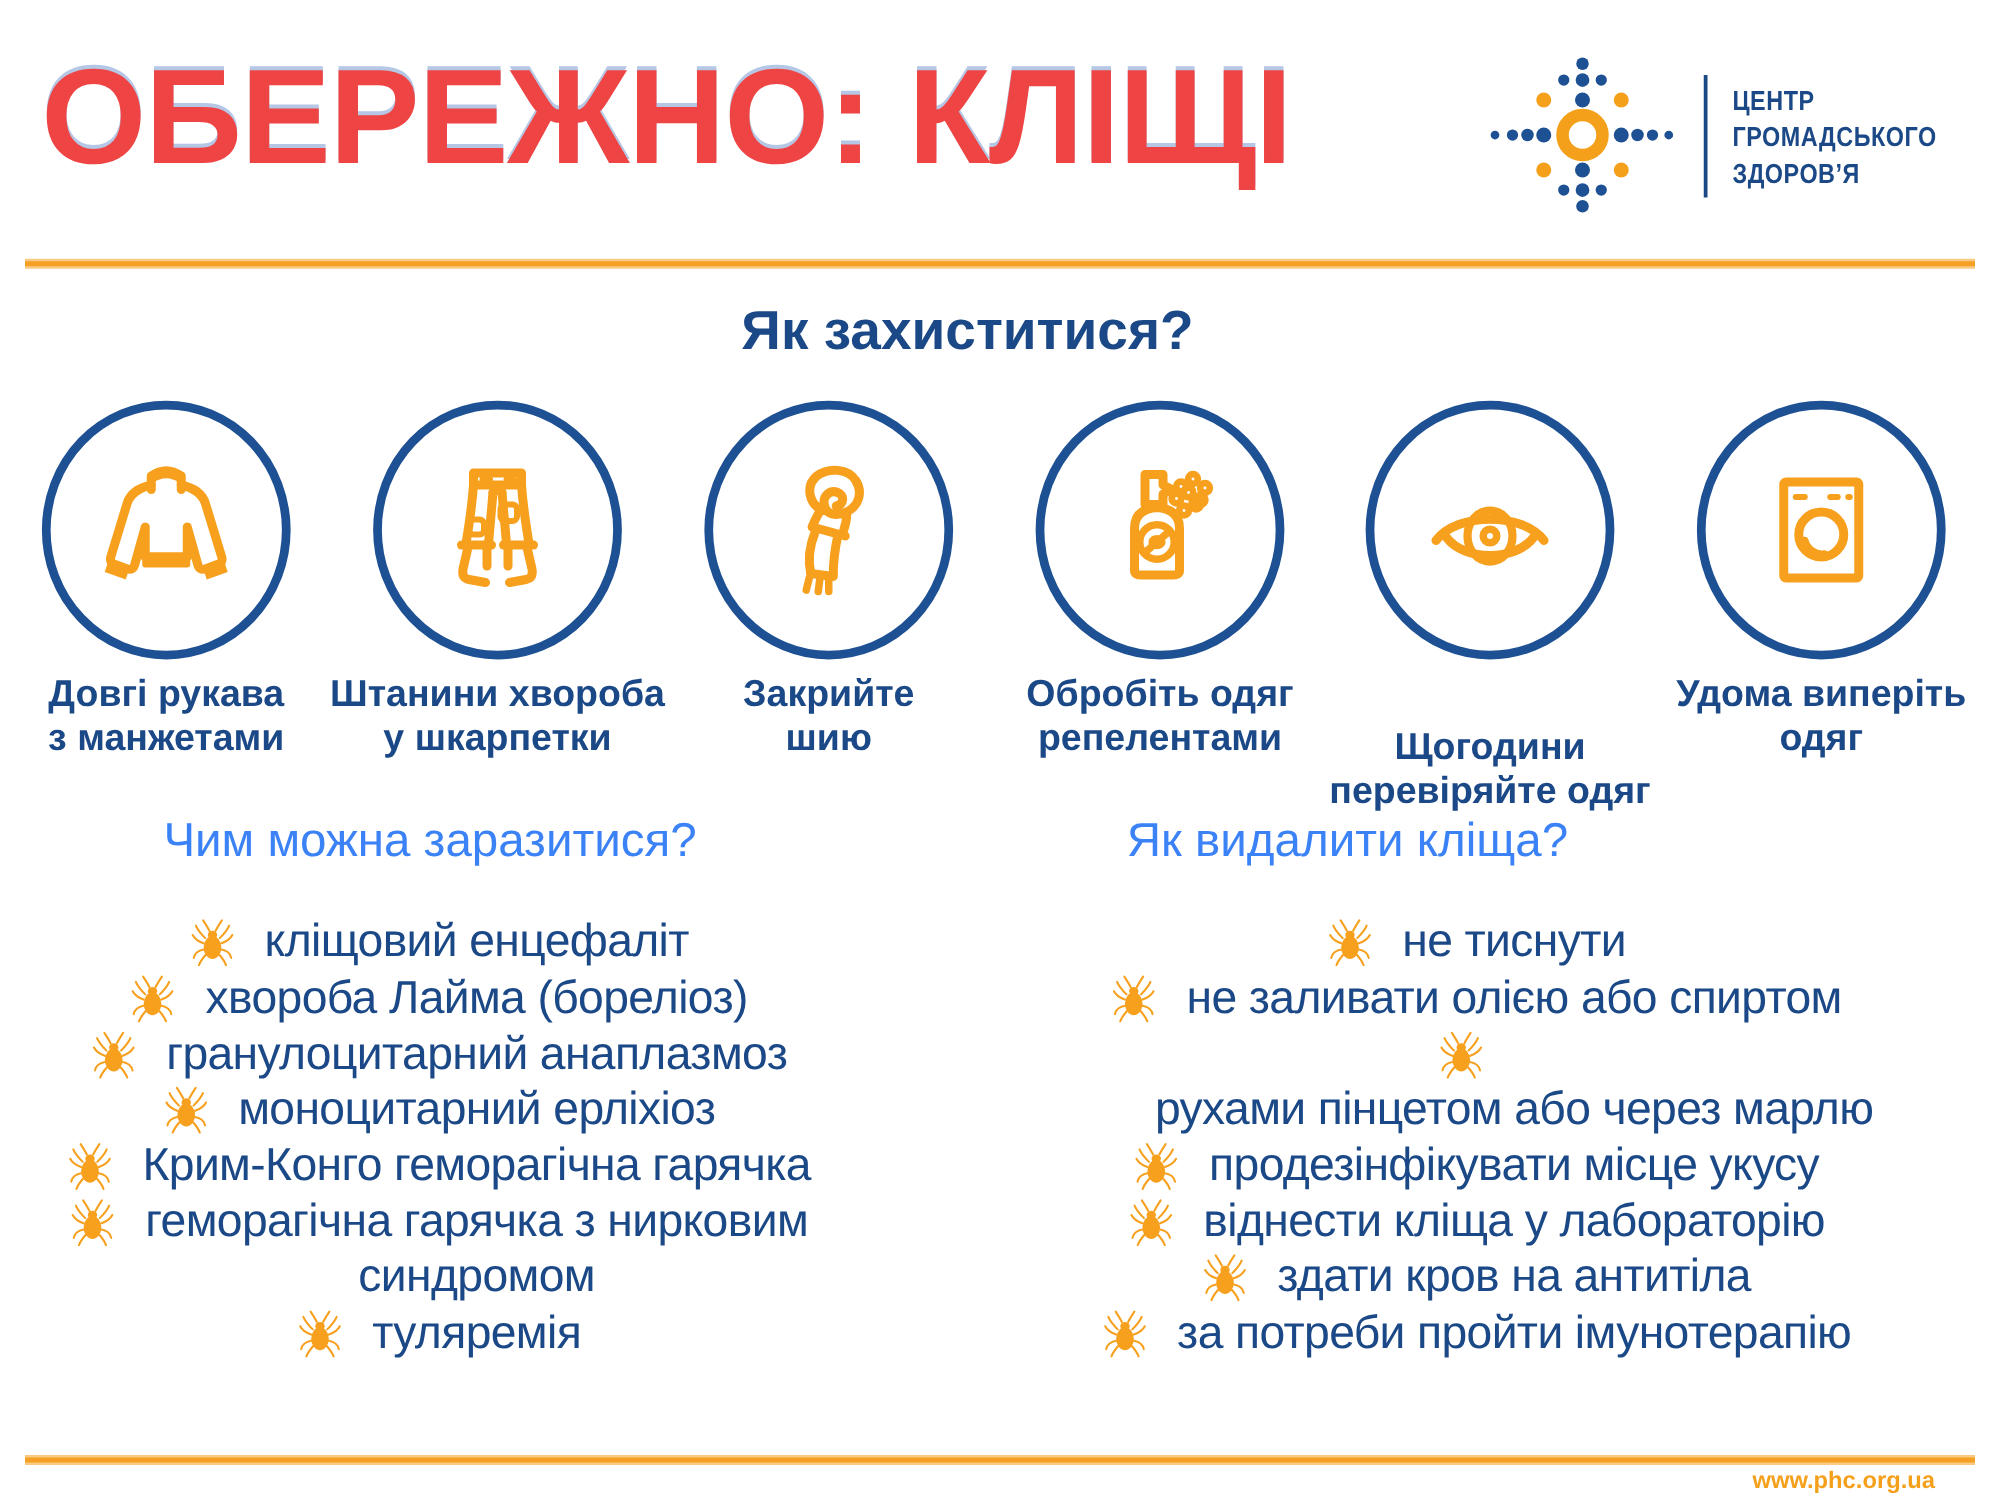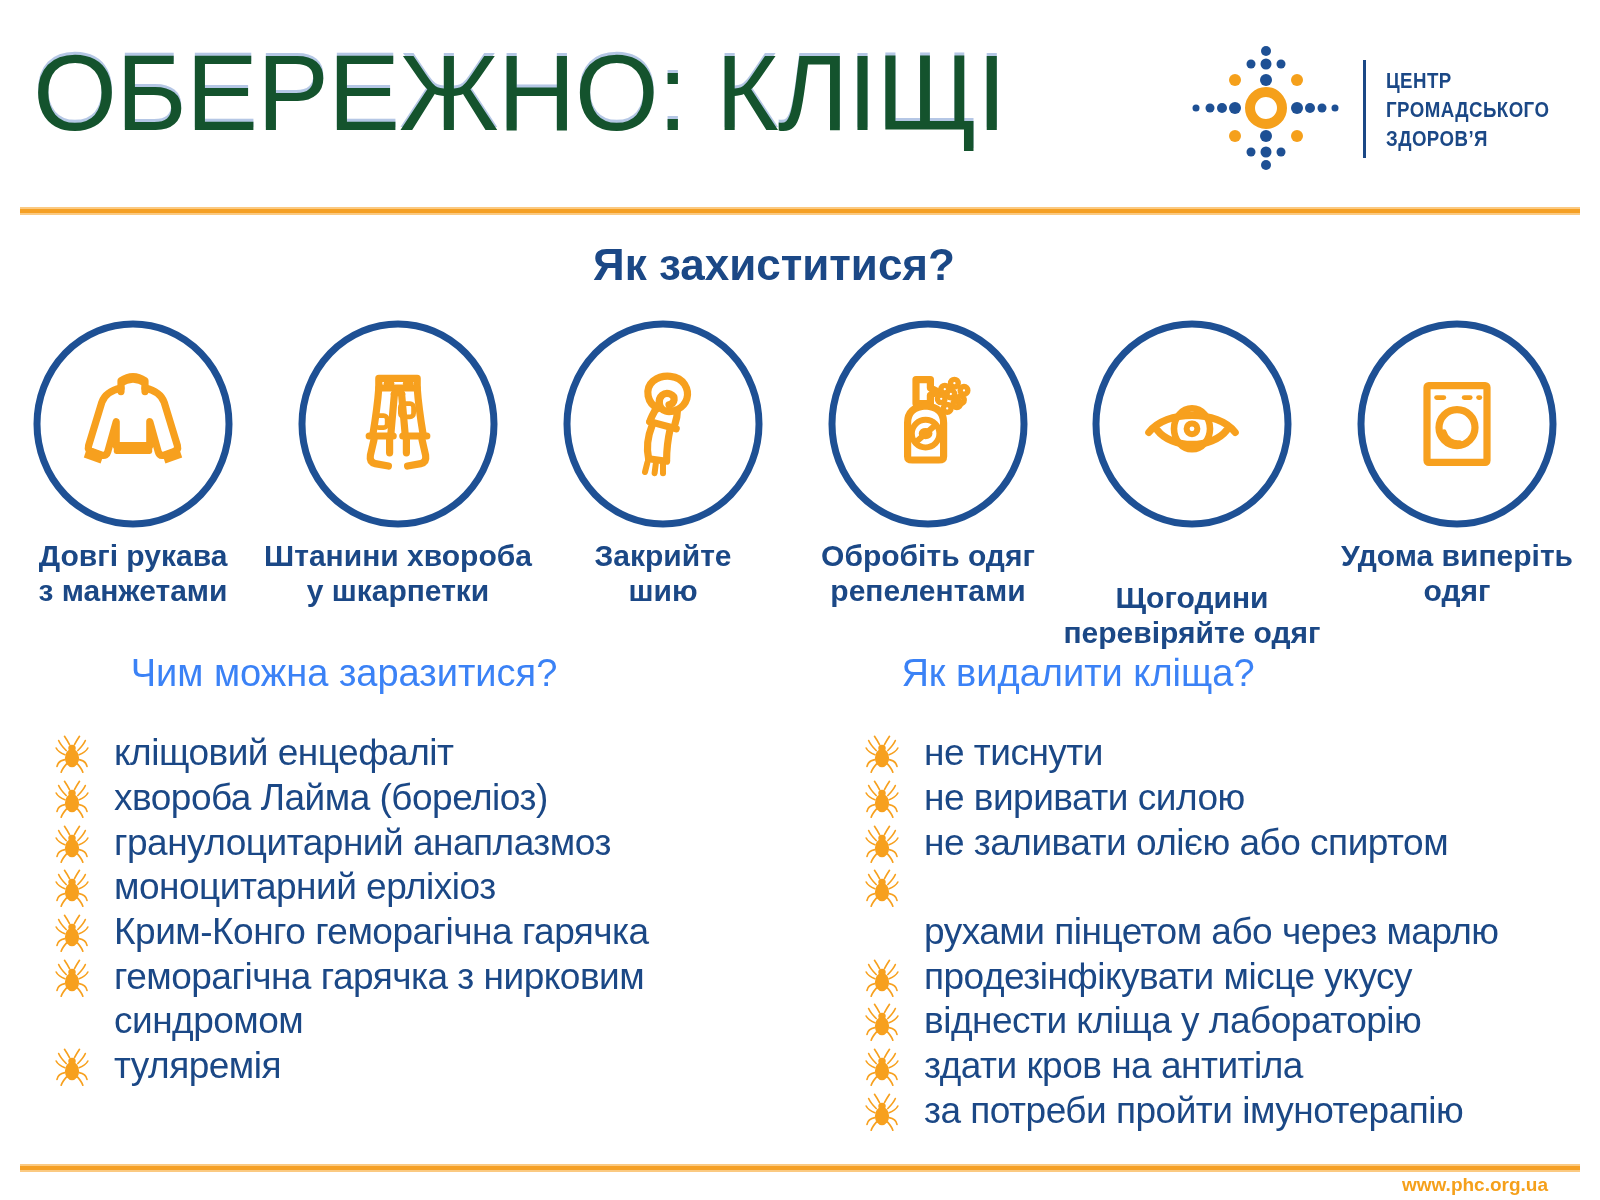--- a/index.html
+++ b/index.html
@@ -1,20 +1,20 @@
 <!DOCTYPE html>
 <html><head>
 <meta charset="utf-8">
 <style>
   html,body{margin:0;padding:0;background:#fff;}
   body{width:1600px;height:1200px;position:relative;overflow:hidden;
        font-family:"Liberation Sans",sans-serif;-webkit-font-smoothing:antialiased;}
   
   .page-title{position:absolute;left:33px;top:34px;font-size:108px;line-height:1.1;
-      font-weight:400;color:#14532d;letter-spacing:-1px;white-space:nowrap;
+      font-weight:700;color:#ef4444;letter-spacing:-1px;white-space:nowrap;
       text-shadow:0 -3px 0 rgba(168,189,224,.85);}
   .logo-dots{position:absolute;left:1178px;top:36px;}
   .logo-divider{position:absolute;left:1363px;top:60px;width:3px;height:98px;background:#1B4886;}
   .logo-text{position:absolute;left:1386px;top:66px;font-size:22px;line-height:29px;
       font-weight:700;color:#1B4886;transform:scaleX(.85);transform-origin:left top;
       letter-spacing:.5px;white-space:nowrap;}
   .rule{position:absolute;left:20px;width:1560px;height:4px;background:#F5A025;
       box-shadow:0 -2px 0 #FBCA82,0 2px 0 #FBCA82;}
   .rule-top{top:209px;} .rule-bottom{top:1166px;}
   
@@ -26,21 +26,21 @@
   .icon-svg{position:absolute;left:40px;top:44px;}
   .circle-label{position:absolute;top:538px;width:300px;text-align:center;
       font-size:30px;line-height:35px;font-weight:700;color:#1B4886;}
   .l1{left:-17px;} .l2{left:248px;} .l3{left:513px;} .l4{left:778px;} .l5{left:1042px;margin-top:42px;} .l6{left:1307px;}
   
   .col-title{position:absolute;top:652px;font-size:38px;font-weight:400;color:#3b82f6;
       white-space:nowrap;transform:translateX(-50%);}
   .col-title.left{left:344px;} .col-title.right{left:1078px;}
   .list{position:absolute;top:731px;}
   .list.left{left:52px;} .list.right{left:862px;}
-  .row{display:flex;align-items:center;height:44.7px;}
+  .row{display:flex;align-items:center;height:44.7px;justify-content:center;}
   .row .bullet{flex:0 0 40px;width:40px;height:40px;margin-right:22px;}
   .row .txt{font-size:37px;color:#1B4886;white-space:nowrap;letter-spacing:-0.5px;}
   
   .site{position:absolute;right:52px;top:1174px;font-size:19px;font-weight:700;color:#F5A01B;}
   svg{display:block;}
 </style>
 </head>
 <body>
 
 <div class="page-title">ОБЕРЕЖНО: КЛІЩІ</div>
@@ -378,37 +378,20 @@
         <path d="M27,21 C31,17 34,14 36,9"></path>
         <path d="M28.5,26 C34,24 37,22 39,18"></path>
         <path d="M28.5,32 C34,33 37,35 38,40"></path>
         <path d="M26.5,37 C30,41 32,44 33,47"></path>
         <path d="M17,14 C15,10 13,7 11,4"></path>
         <path d="M23,14 C25,10 27,7 29,4"></path>
       </svg>
       <span class="txt">не тиснути</span>
     </div>
 
-    <div class="row">
-      <svg class="bullet" viewBox="0 0 40 48" fill="none" stroke="#F7A01E" stroke-width="2" stroke-linecap="round">
-        <ellipse cx="20" cy="30" rx="8.5" ry="11" fill="#F7A01E" stroke="none"></ellipse>
-        <ellipse cx="20" cy="18" rx="4.5" ry="4" fill="#F7A01E" stroke="none"></ellipse>
-        <path d="M13,21 C9,17 6,14 4,9"></path>
-        <path d="M11.5,26 C6,24 3,22 1,18"></path>
-        <path d="M11.5,32 C6,33 3,35 2,40"></path>
-        <path d="M13.5,37 C10,41 8,44 7,47"></path>
-        <path d="M27,21 C31,17 34,14 36,9"></path>
-        <path d="M28.5,26 C34,24 37,22 39,18"></path>
-        <path d="M28.5,32 C34,33 37,35 38,40"></path>
-        <path d="M26.5,37 C30,41 32,44 33,47"></path>
-        <path d="M17,14 C15,10 13,7 11,4"></path>
-        <path d="M23,14 C25,10 27,7 29,4"></path>
-      </svg>
-      <span class="txt">не виривати силою</span>
-    </div>
 
     <div class="row">
       <svg class="bullet" viewBox="0 0 40 48" fill="none" stroke="#F7A01E" stroke-width="2" stroke-linecap="round">
         <ellipse cx="20" cy="30" rx="8.5" ry="11" fill="#F7A01E" stroke="none"></ellipse>
         <ellipse cx="20" cy="18" rx="4.5" ry="4" fill="#F7A01E" stroke="none"></ellipse>
         <path d="M13,21 C9,17 6,14 4,9"></path>
         <path d="M11.5,26 C6,24 3,22 1,18"></path>
         <path d="M11.5,32 C6,33 3,35 2,40"></path>
         <path d="M13.5,37 C10,41 8,44 7,47"></path>
         <path d="M27,21 C31,17 34,14 36,9"></path>

